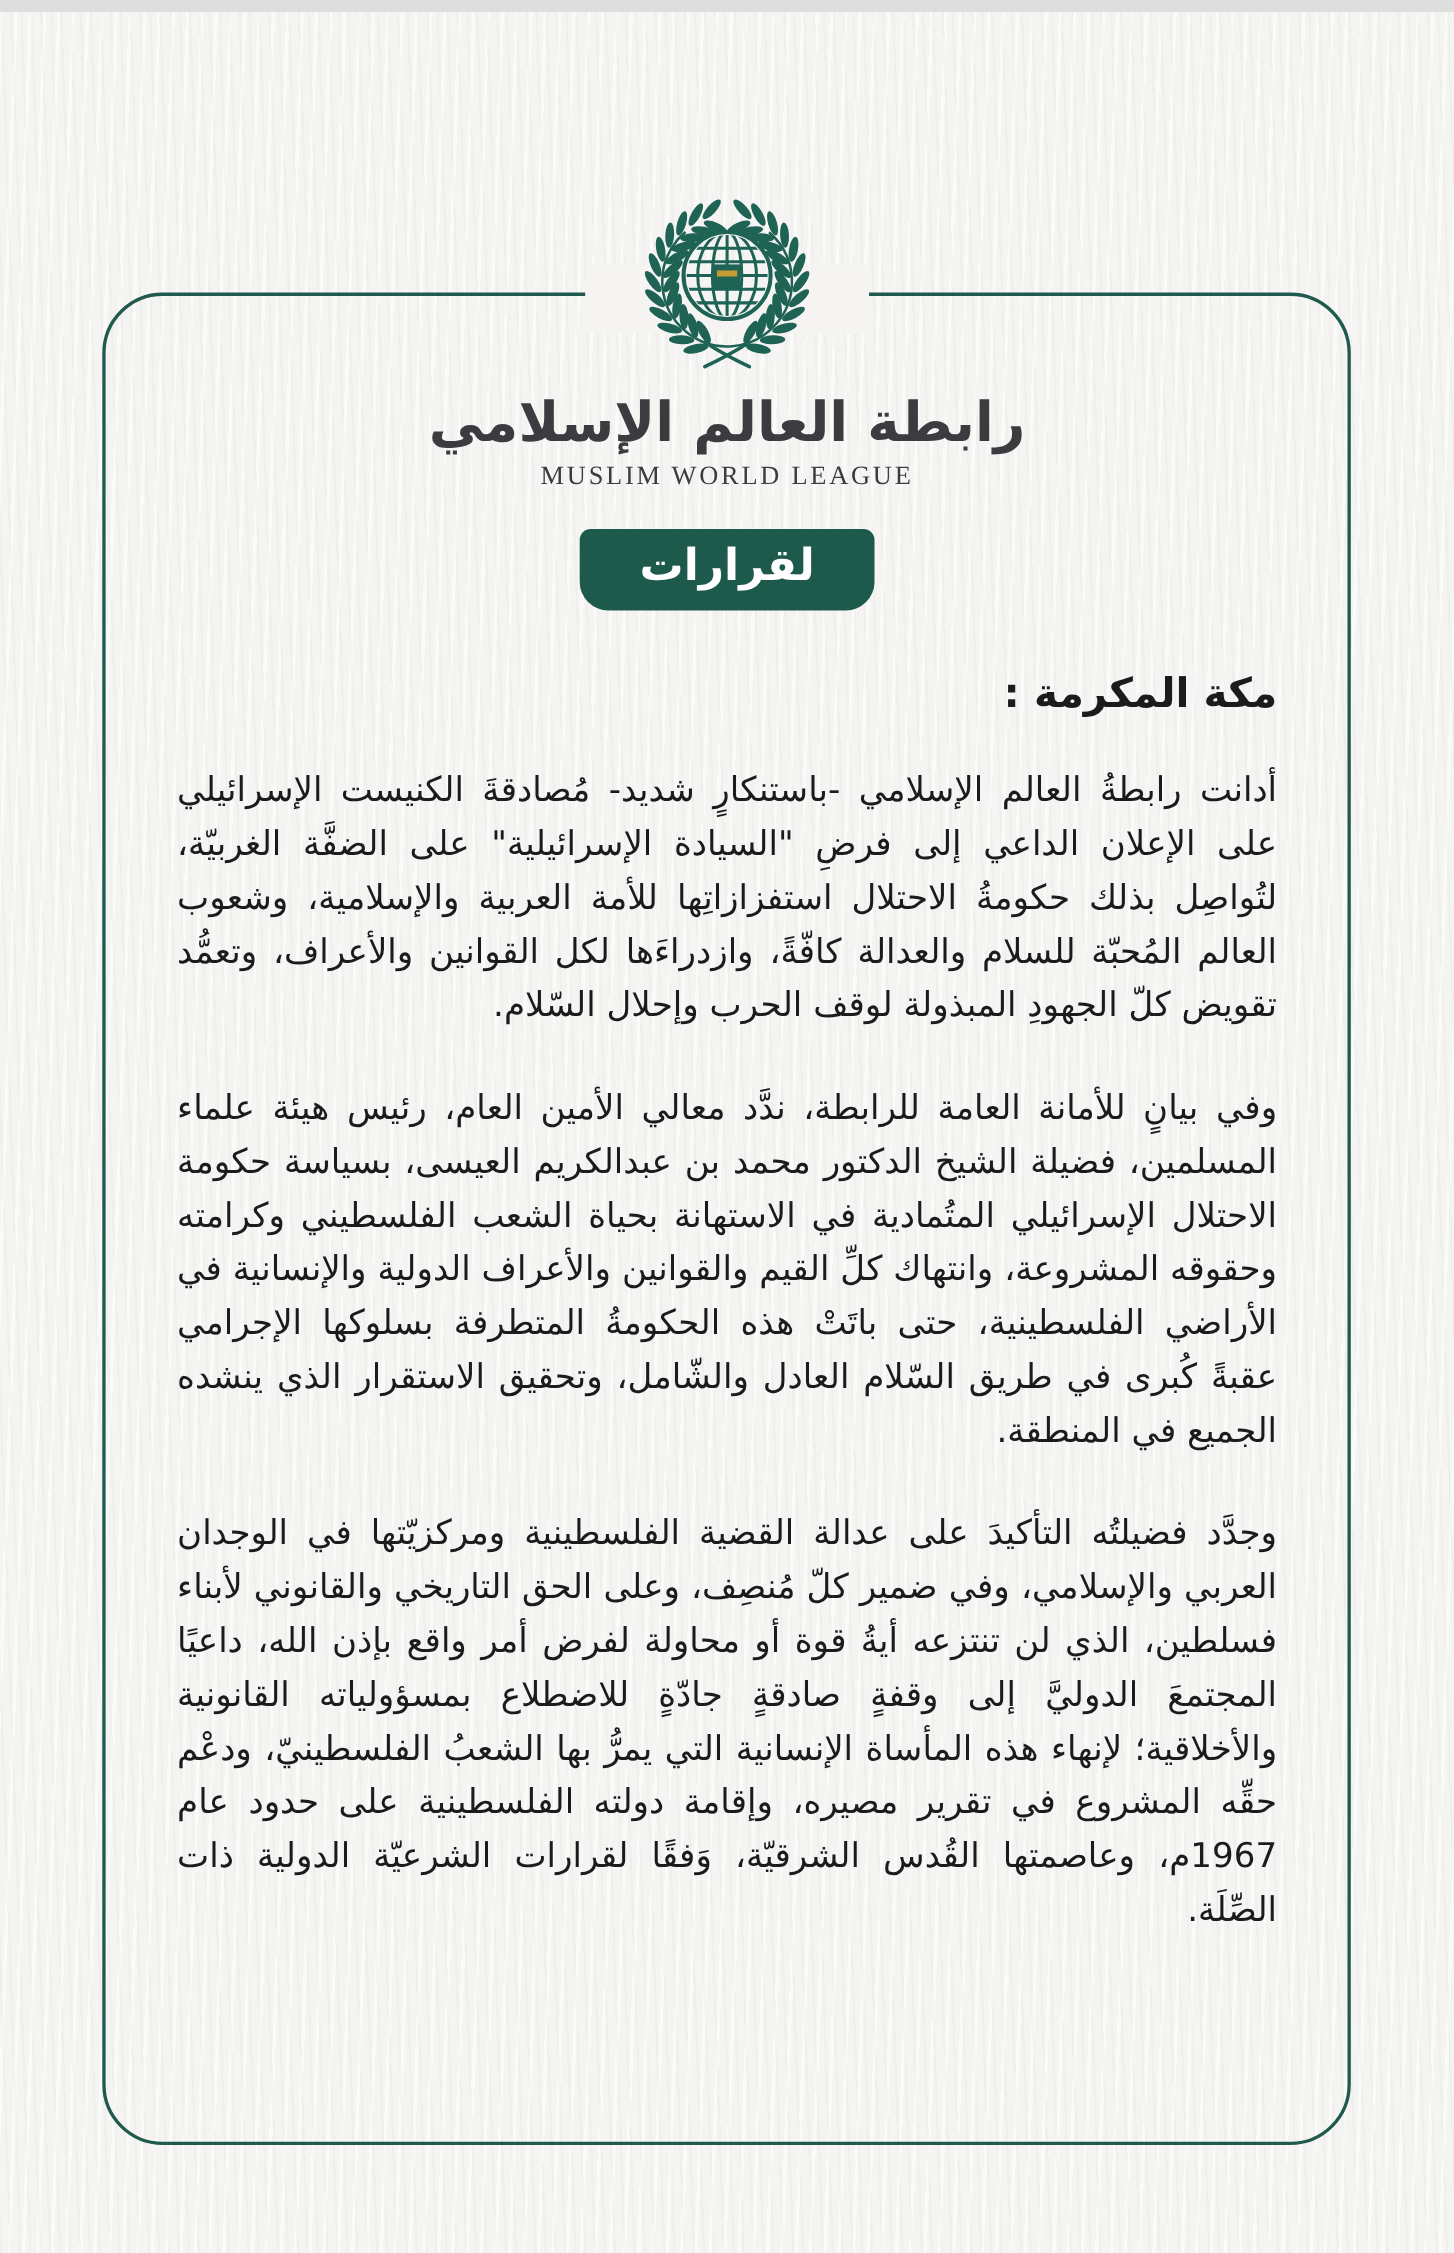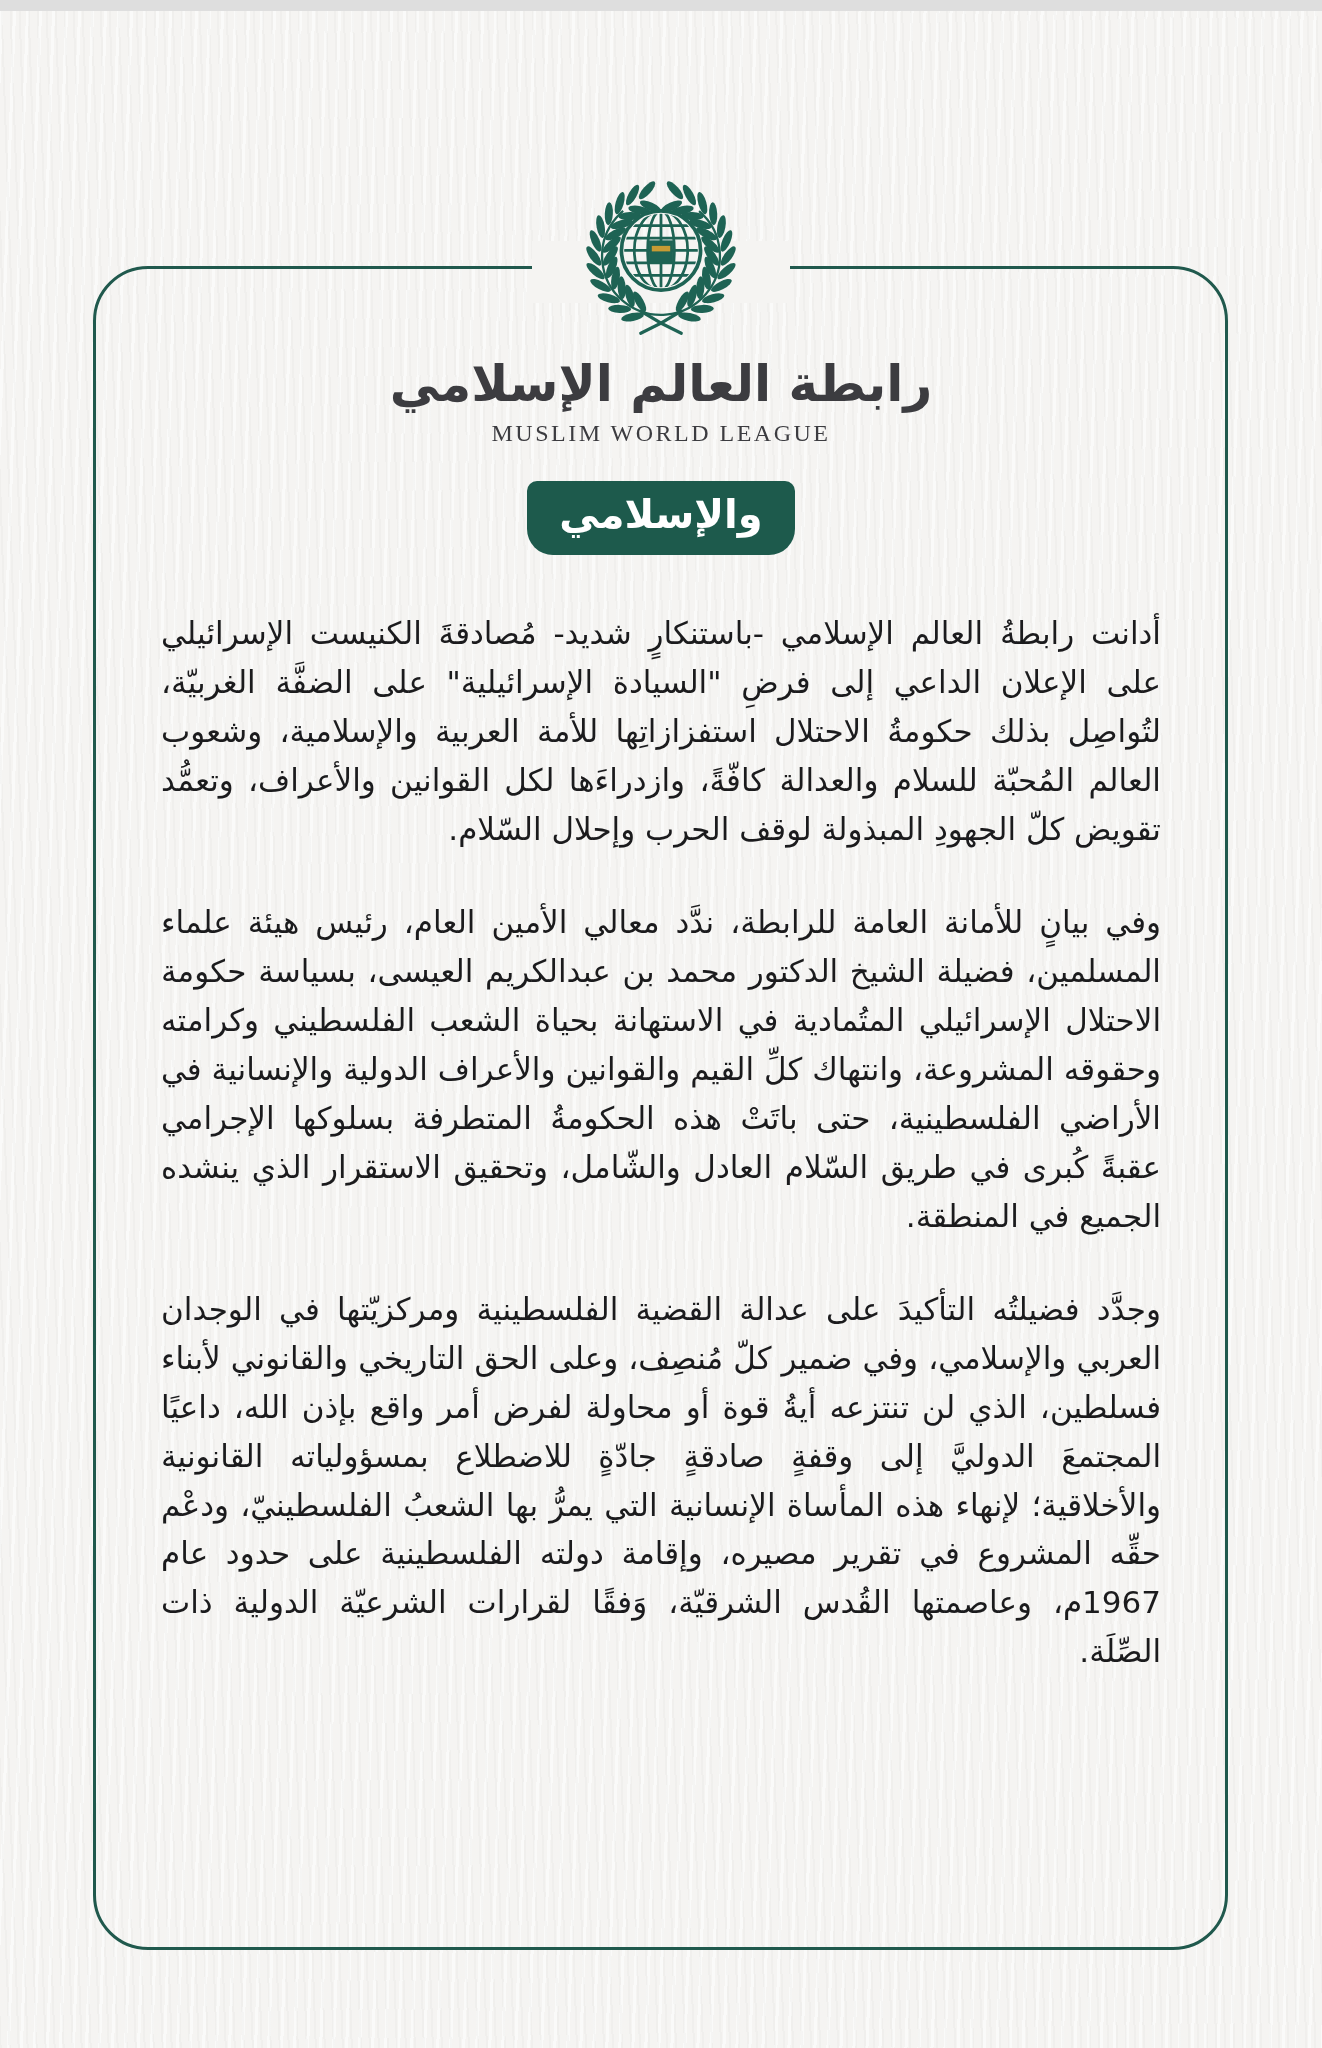--- a/index.html
+++ b/index.html
@@ -196,23 +196,24 @@
           <rect x="-10" y="-11" width="20" height="6" fill="var(--gold)"></rect>
         </g>
       </svg>
     </div>
 
     <div class="calligraphy">رابطة العالم الإسلامي</div>
 
     <div class="org-en">MUSLIM WORLD LEAGUE</div>
 
     <div class="banner">
-      <span>والإسلامي</span>
+      <span>لقرارات</span>
     </div>
   </div>
 
   <div class="doc-body">
+    <h2 class="location-heading">مكة المكرمة :</h2>
     <p>أدانت رابطةُ العالم الإسلامي -باستنكارٍ شديد- مُصادقةَ الكنيست الإسرائيلي على الإعلان الداعي إلى فرضِ "السيادة الإسرائيلية" على الضفَّة الغربيّة، لتُواصِل بذلك حكومةُ الاحتلال استفزازاتِها للأمة العربية والإسلامية، وشعوب العالم المُحبّة للسلام والعدالة كافّةً، وازدراءَها لكل القوانين والأعراف، وتعمُّد تقويض كلّ الجهودِ المبذولة لوقف الحرب وإحلال السّلام.</p>
     <p>وفي بيانٍ للأمانة العامة للرابطة، ندَّد معالي الأمين العام، رئيس هيئة علماء المسلمين، فضيلة الشيخ الدكتور محمد بن عبدالكريم العيسى، بسياسة حكومة الاحتلال الإسرائيلي المتُمادية في الاستهانة بحياة الشعب الفلسطيني وكرامته وحقوقه المشروعة، وانتهاك كلِّ القيم والقوانين والأعراف الدولية والإنسانية في الأراضي الفلسطينية، حتى باتَتْ هذه الحكومةُ المتطرفة بسلوكها الإجرامي عقبةً كُبرى في طريق السّلام العادل والشّامل، وتحقيق الاستقرار الذي ينشده الجميع في المنطقة.</p>
     <p>وجدَّد فضيلتُه التأكيدَ على عدالة القضية الفلسطينية ومركزيّتها في الوجدان العربي والإسلامي، وفي ضمير كلّ مُنصِف، وعلى الحق التاريخي والقانوني لأبناء فسلطين، الذي لن تنتزعه أيةُ قوة أو محاولة لفرض أمر واقع بإذن الله، داعيًا المجتمعَ الدوليَّ إلى وقفةٍ صادقةٍ جادّةٍ للاضطلاع بمسؤولياته القانونية والأخلاقية؛ لإنهاء هذه المأساة الإنسانية التي يمرُّ بها الشعبُ الفلسطينيّ، ودعْم حقِّه المشروع في تقرير مصيره، وإقامة دولته الفلسطينية على حدود عام 1967م، وعاصمتها القُدس الشرقيّة، وَفقًا لقرارات الشرعيّة الدولية ذات الصِّلَة.</p>
   </div>
 
 </div>
 
 </body></html>

